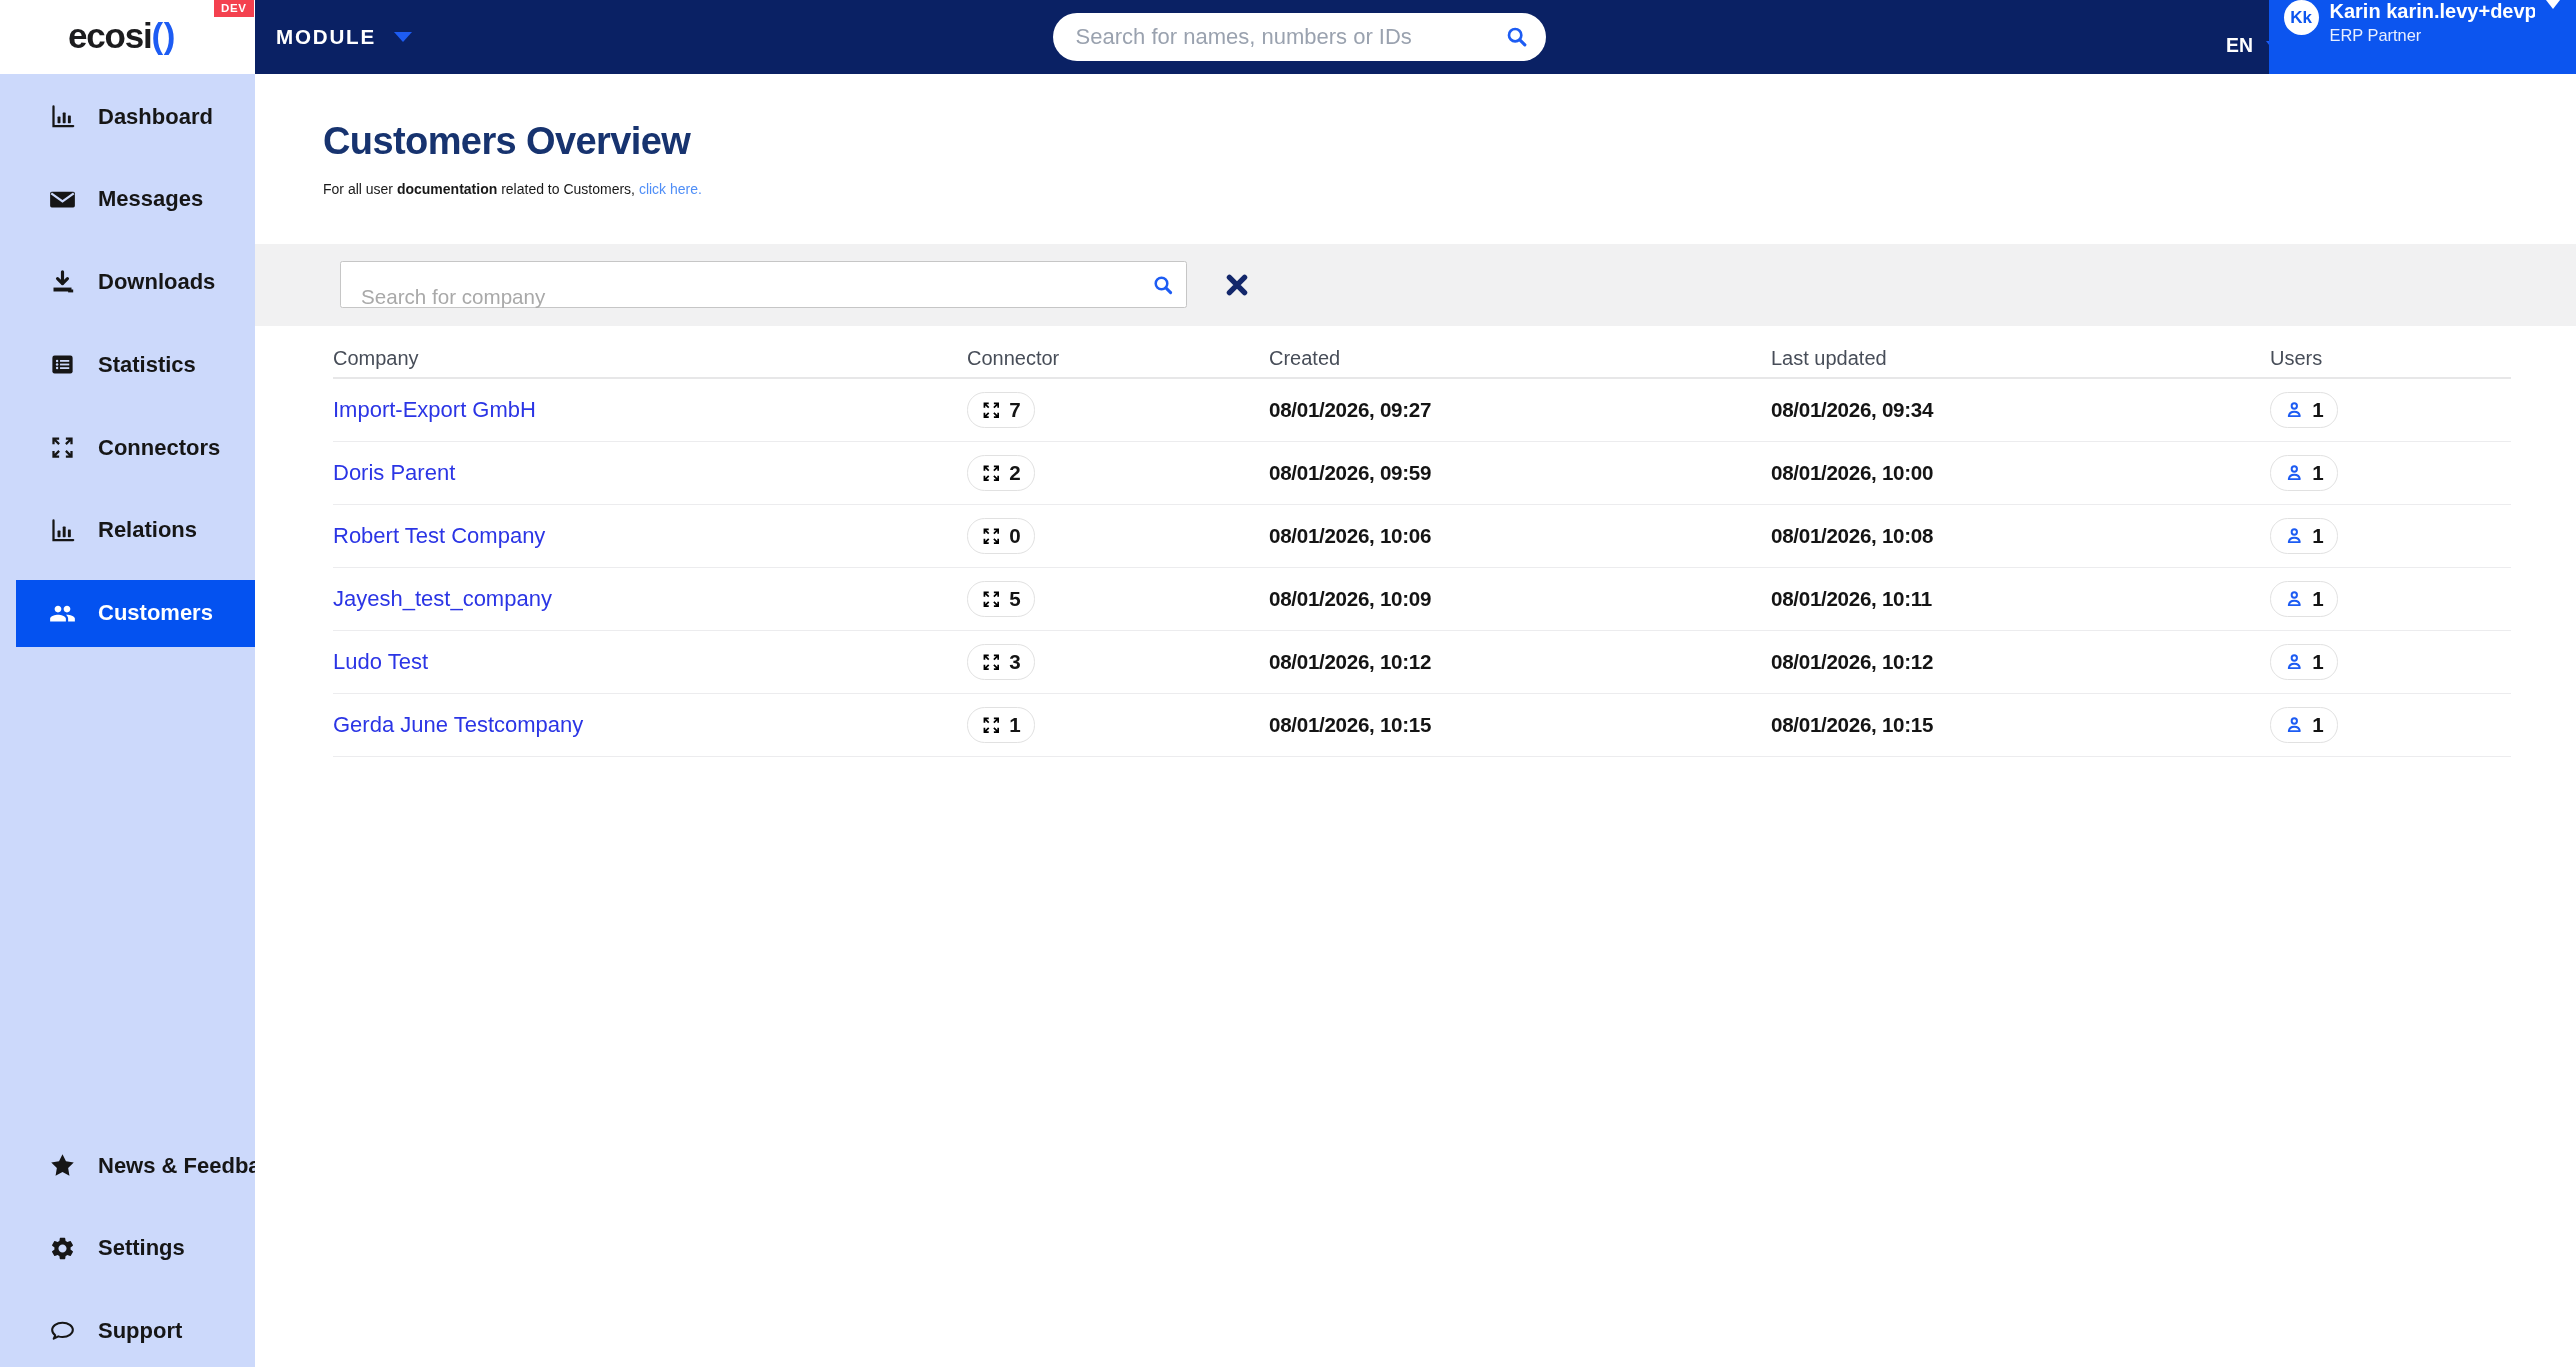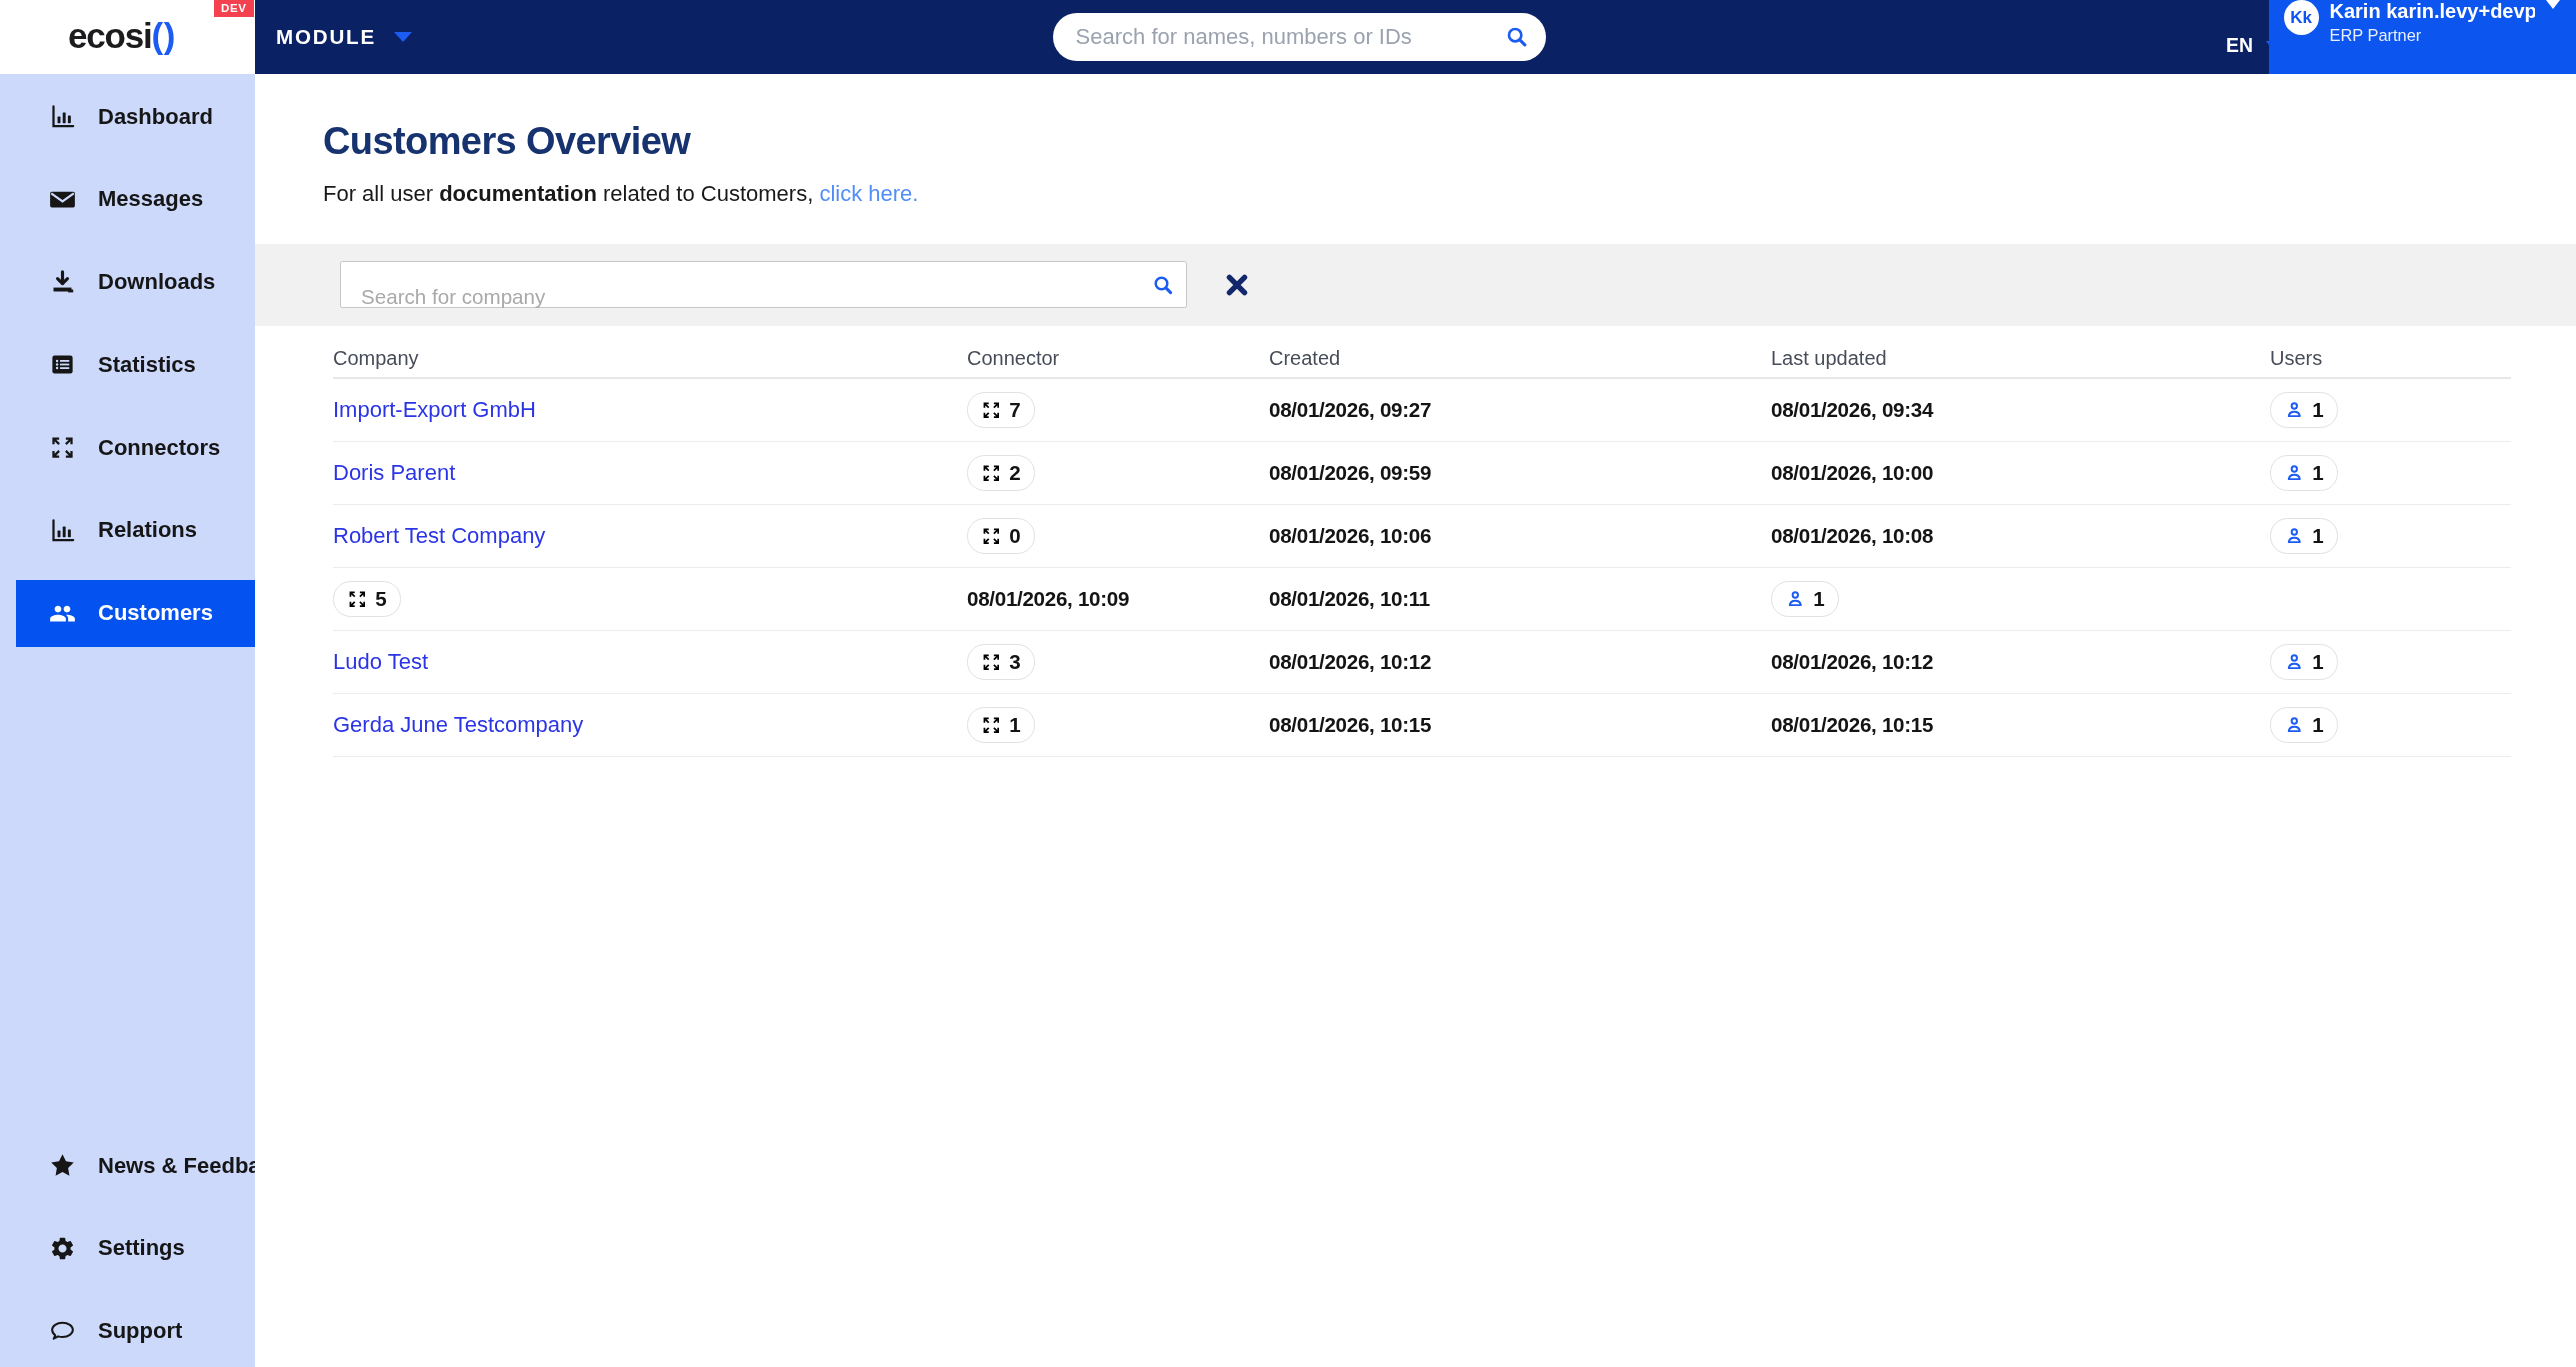--- a/index.html
+++ b/index.html
@@ -51,21 +51,21 @@
 
   
   .customer-strip{position:absolute;left:2269px;top:74px;width:307px;height:41px;background:#dce4f8;
                   display:flex;align-items:center;gap:8.5px;padding-left:36px;box-sizing:border-box;cursor:pointer;}
   .strip-label{font-size:17.6px;color:#16294f;}
   .swap-ic{width:19.4px;height:19.4px;flex:none;}
 
   
   .main{position:absolute;left:255px;top:74px;width:2321px;height:1293px;background:#fff;}
   .page-title{position:absolute;left:68px;top:46px;font-size:38px;font-weight:700;color:#17336f;letter-spacing:-0.6px;}
-  .subtitle{position:absolute;left:68px;top:107px;font-size:22px;color:#191919;}
+  .subtitle{position:absolute;left:68px;top:107px;font-size:14px;color:#191919;}
   .subtitle .bold{font-weight:700;}
   .subtitle .link{color:#4f8ef7;cursor:pointer;}
 
   .toolbar{position:absolute;left:0;top:170px;width:2321px;height:82px;background:#f1f1f2;}
   .company-search{position:absolute;left:85px;top:17px;width:847px;height:47px;background:#fff;
                   border:1.2px solid #c6c6c6;border-radius:2.4px;display:flex;align-items:center;
                   padding:0 11px 0 18px;box-sizing:border-box;}
   .company-search input{flex:1;border:none;outline:none;font-size:20.6px;color:#222;background:transparent;
                         font-family:"Liberation Sans",sans-serif;margin-top:24px;}
   .company-search input::placeholder{color:#a9a9a9;}
@@ -328,20 +328,21 @@
         <div class="date">08/01/2026, 10:08</div>
         <div><span class="pill">
               <svg class="ic" viewBox="0 0 34 34" width="20.6" height="20.6">
                 <use href="#i-person"></use>
               </svg>
               <span class="pill-num">1</span>
             </span></div>
       </div>
 
       <div class="trow">
+        <div><a class="company-link">Jayesh_test_company</a></div>
         <div><span class="pill">
               <svg class="ic" viewBox="0 0 34 34" width="20.6" height="20.6">
                 <use href="#i-arrows"></use>
               </svg>
               <span class="pill-num">5</span>
             </span></div>
         <div class="date">08/01/2026, 10:09</div>
         <div class="date">08/01/2026, 10:11</div>
         <div><span class="pill">
               <svg class="ic" viewBox="0 0 34 34" width="20.6" height="20.6">

